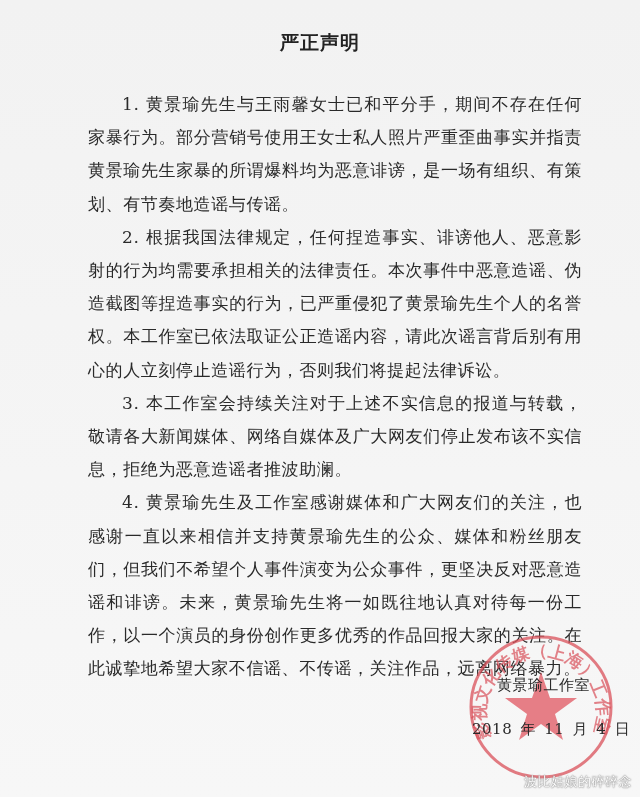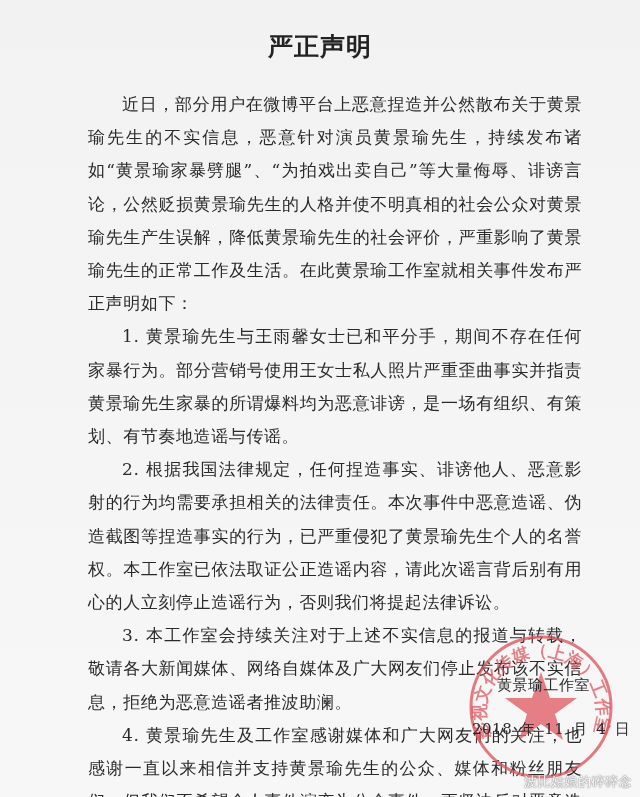--- a/index.html
+++ b/index.html
@@ -9,21 +9,21 @@
     font-family: "DejaVu Serif", "Liberation Serif", serif;
     color: #2a2a2a;
     position: relative;
   }
   .page {
     position: absolute; left: 0; top: 0; width: 640px; height: 797px;
     background: linear-gradient(#f2f2f2, #f7f7f7);
   }
   .title {
     position: absolute; top: 30px; left: 0; width: 640px;
-    text-align: center; font-size: 25px; font-weight: bold; letter-spacing: 1px;
+    text-align: center; font-size: 19px; font-weight: bold; letter-spacing: 1px;
     color: #222;
   }
   .body {
     position: absolute; left: 88px; top: 88px; width: 494px;
     font-size: 17px; line-height: 33.2px; letter-spacing: 0.6px;
     text-align: justify;
   }
   .para { margin: 0; text-indent: 2em; }
   .signature {
     position: absolute; left: 0; top: 676px; width: 640px;
@@ -45,21 +45,20 @@
     letter-spacing: 0.5px;
   }
 </style>
 </head>
 <body>
 
 <div class="page">
   <div class="title">严正声明</div>
 
   <div class="body">
-    <p class="para">近日，部分用户在微博平台上恶意捏造并公然散布关于黄景瑜先生的不实信息，恶意针对演员黄景瑜先生，持续发布诸如“黄景瑜家暴劈腿”、“为拍戏出卖自己”等大量侮辱、诽谤言论，公然贬损黄景瑜先生的人格并使不明真相的社会公众对黄景瑜先生产生误解，降低黄景瑜先生的社会评价，严重影响了黄景瑜先生的正常工作及生活。在此黄景瑜工作室就相关事件发布严正声明如下：</p>
     <p class="para">1.  黄景瑜先生与王雨馨女士已和平分手，期间不存在任何家暴行为。部分营销号使用王女士私人照片严重歪曲事实并指责黄景瑜先生家暴的所谓爆料均为恶意诽谤，是一场有组织、有策划、有节奏地造谣与传谣。</p>
     <p class="para">2.  根据我国法律规定，任何捏造事实、诽谤他人、恶意影射的行为均需要承担相关的法律责任。本次事件中恶意造谣、伪造截图等捏造事实的行为，已严重侵犯了黄景瑜先生个人的名誉权。本工作室已依法取证公正造谣内容，请此次谣言背后别有用心的人立刻停止造谣行为，否则我们将提起法律诉讼。</p>
     <p class="para">3.  本工作室会持续关注对于上述不实信息的报道与转载，敬请各大新闻媒体、网络自媒体及广大网友们停止发布该不实信息，拒绝为恶意造谣者推波助澜。</p>
     <p class="para">4.  黄景瑜先生及工作室感谢媒体和广大网友们的关注，也感谢一直以来相信并支持黄景瑜先生的公众、媒体和粉丝朋友们，但我们不希望个人事件演变为公众事件，更坚决反对恶意造谣和诽谤。未来，黄景瑜先生将一如既往地认真对待每一份工作，以一个演员的身份创作更多优秀的作品回报大家的关注。在此诚挚地希望大家不信谣、不传谣，关注作品，远离网络暴力。</p>
 
   </div>
 
   <svg class="seal" viewBox="0 0 150 150">
     <defs>
       <path id="sealArc" d="M 25 105 A 56 56 0 1 1 128 100"></path>

